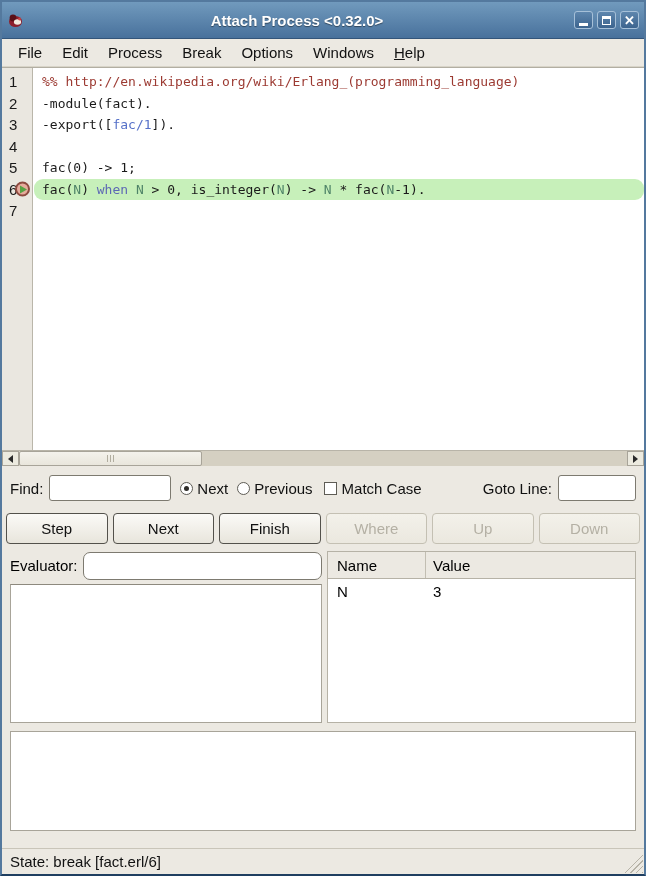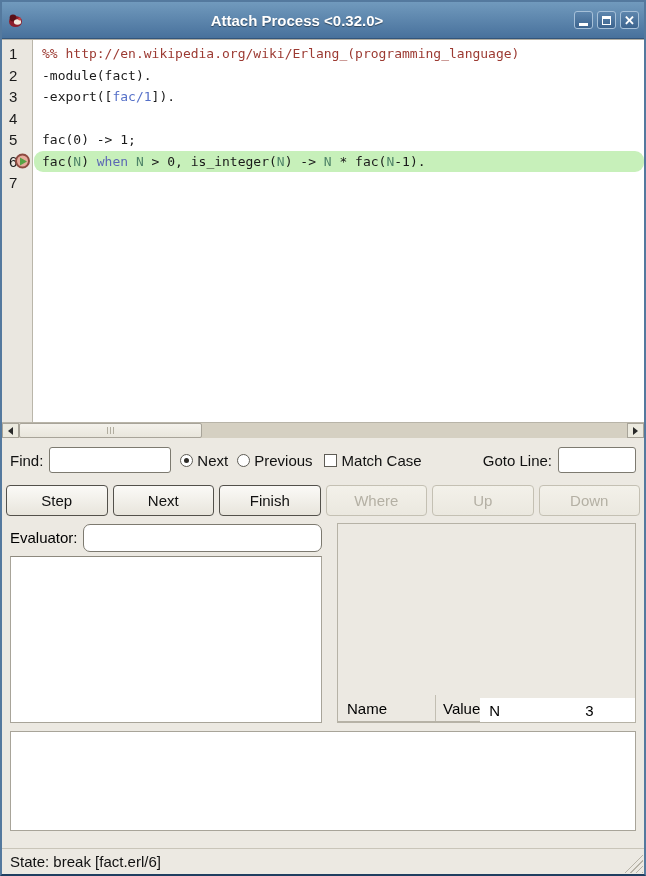--- a/index.html
+++ b/index.html
@@ -137,29 +137,29 @@
     background: linear-gradient(#fbfaf7, #e8e5dc);
     border: 1px solid #53514b; color: #111;
     display: flex; align-items: center; justify-content: center; white-space: nowrap;
   }
   .btn.disabled {
     border-color: #c4c0b3; color: #b4b0a4;
     background: linear-gradient(#f3f1ea, #ebe8df);
   }
 
   
-  .middle { flex: 1; min-height: 0; display: flex; gap: 15px; padding: 5px 8px 0; }
+  .middle { flex: 1; min-height: 0; display: flex; gap: 5px; padding: 5px 8px 0; }
   .left-col { flex: none; width: 312px; display: flex; flex-direction: column; }
   .eval-row { flex: none; height: 29px; display: flex; align-items: center; font-size: 15px; }
   .eval-input { flex: 1; height: 28px; margin-left: 5px; border-radius: 7px; }
   .output-pane {
     flex: 1; margin-top: 4px; background: #fff;
     border: 1px solid #a8a499; border-top-color: #8d897e;
   }
-  .right-col { flex: 1; display: flex; flex-direction: row; border: 1px solid #b6b2a6; align-items: flex-end; }
+  .right-col { flex: 1; display: flex; flex-direction: column; border: 1px solid #b6b2a6; }
   .var-header { flex: none; height: 27px; display: flex; align-items: center; font-size: 15px; border-bottom: 1px solid #b6b2a6; }
   .var-col-name  { flex: none; width: 98px; padding-left: 9px; height: 100%; display: flex; align-items: center; border-right: 1px solid #c2beb2; }
   .var-col-value { flex: 1; padding-left: 7px; }
   .var-body { flex: 1; background: #fff; overflow: hidden; }
   .var-row { height: 24px; display: flex; align-items: center; font-size: 15px; }
   .var-cell-name  { flex: none; width: 98px; padding-left: 9px; }
   .var-cell-value { flex: 1; padding-left: 7px; }
 
   
   .trace-wrap { flex: none; padding: 8px 8px 0; }
@@ -194,20 +194,29 @@
         <div class="glyph-min"></div>
       </div>
     <div class="win-btn">
         <div class="glyph-max"></div>
       </div>
     <div class="win-btn">
         <span class="glyph-close">✕</span>
       </div>
   </div>
 
+  <div class="menubar">
+      <div class="menu-item">File</div>
+      <div class="menu-item">Edit</div>
+      <div class="menu-item">Process</div>
+      <div class="menu-item">Break</div>
+      <div class="menu-item">Options</div>
+      <div class="menu-item">Windows</div>
+      <div class="menu-item"><u>H</u>elp</div>
+    </div>
 
   <div class="code-area">
     <div class="gutter-strip"></div>
     <div class="code-lines">
         <div class="code-line">
           <span class="gutter-num">1</span>
           <span class="line-body"><span class="tok-comment">%% http://en.wikipedia.org/wiki/Erlang_(programming_language)</span></span>
         </div>
         <div class="code-line">
           <span class="gutter-num">2</span>

